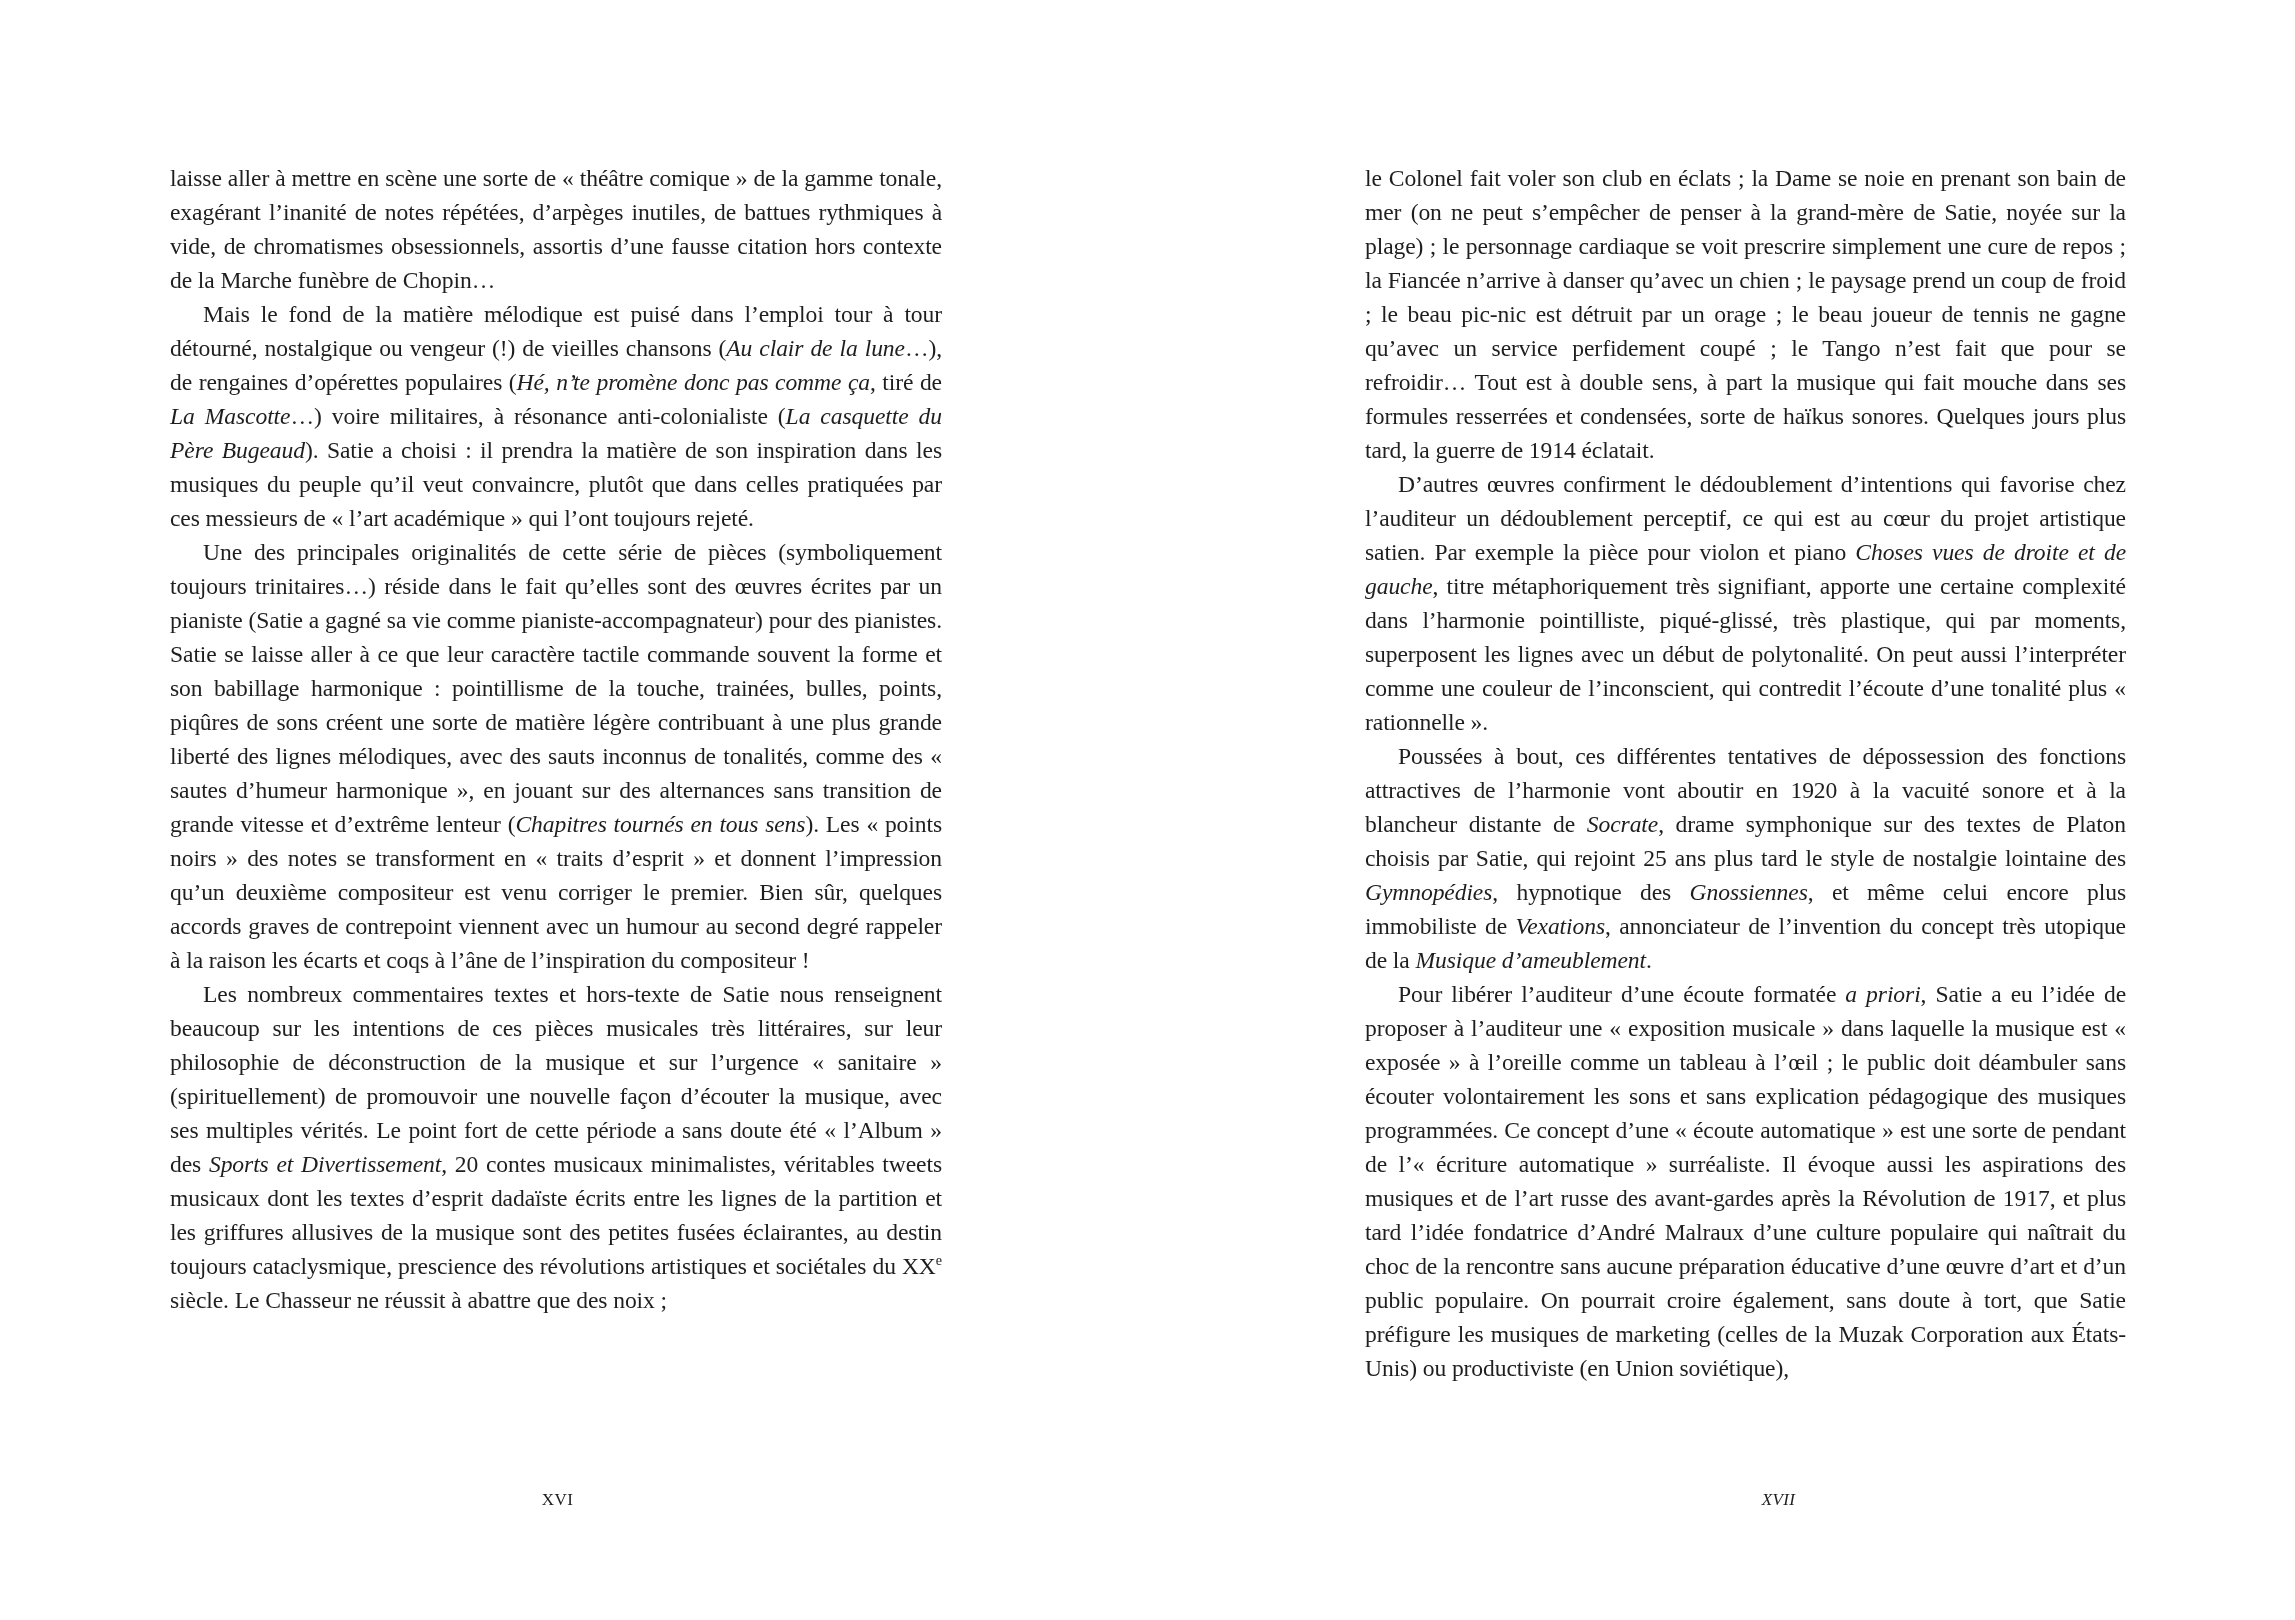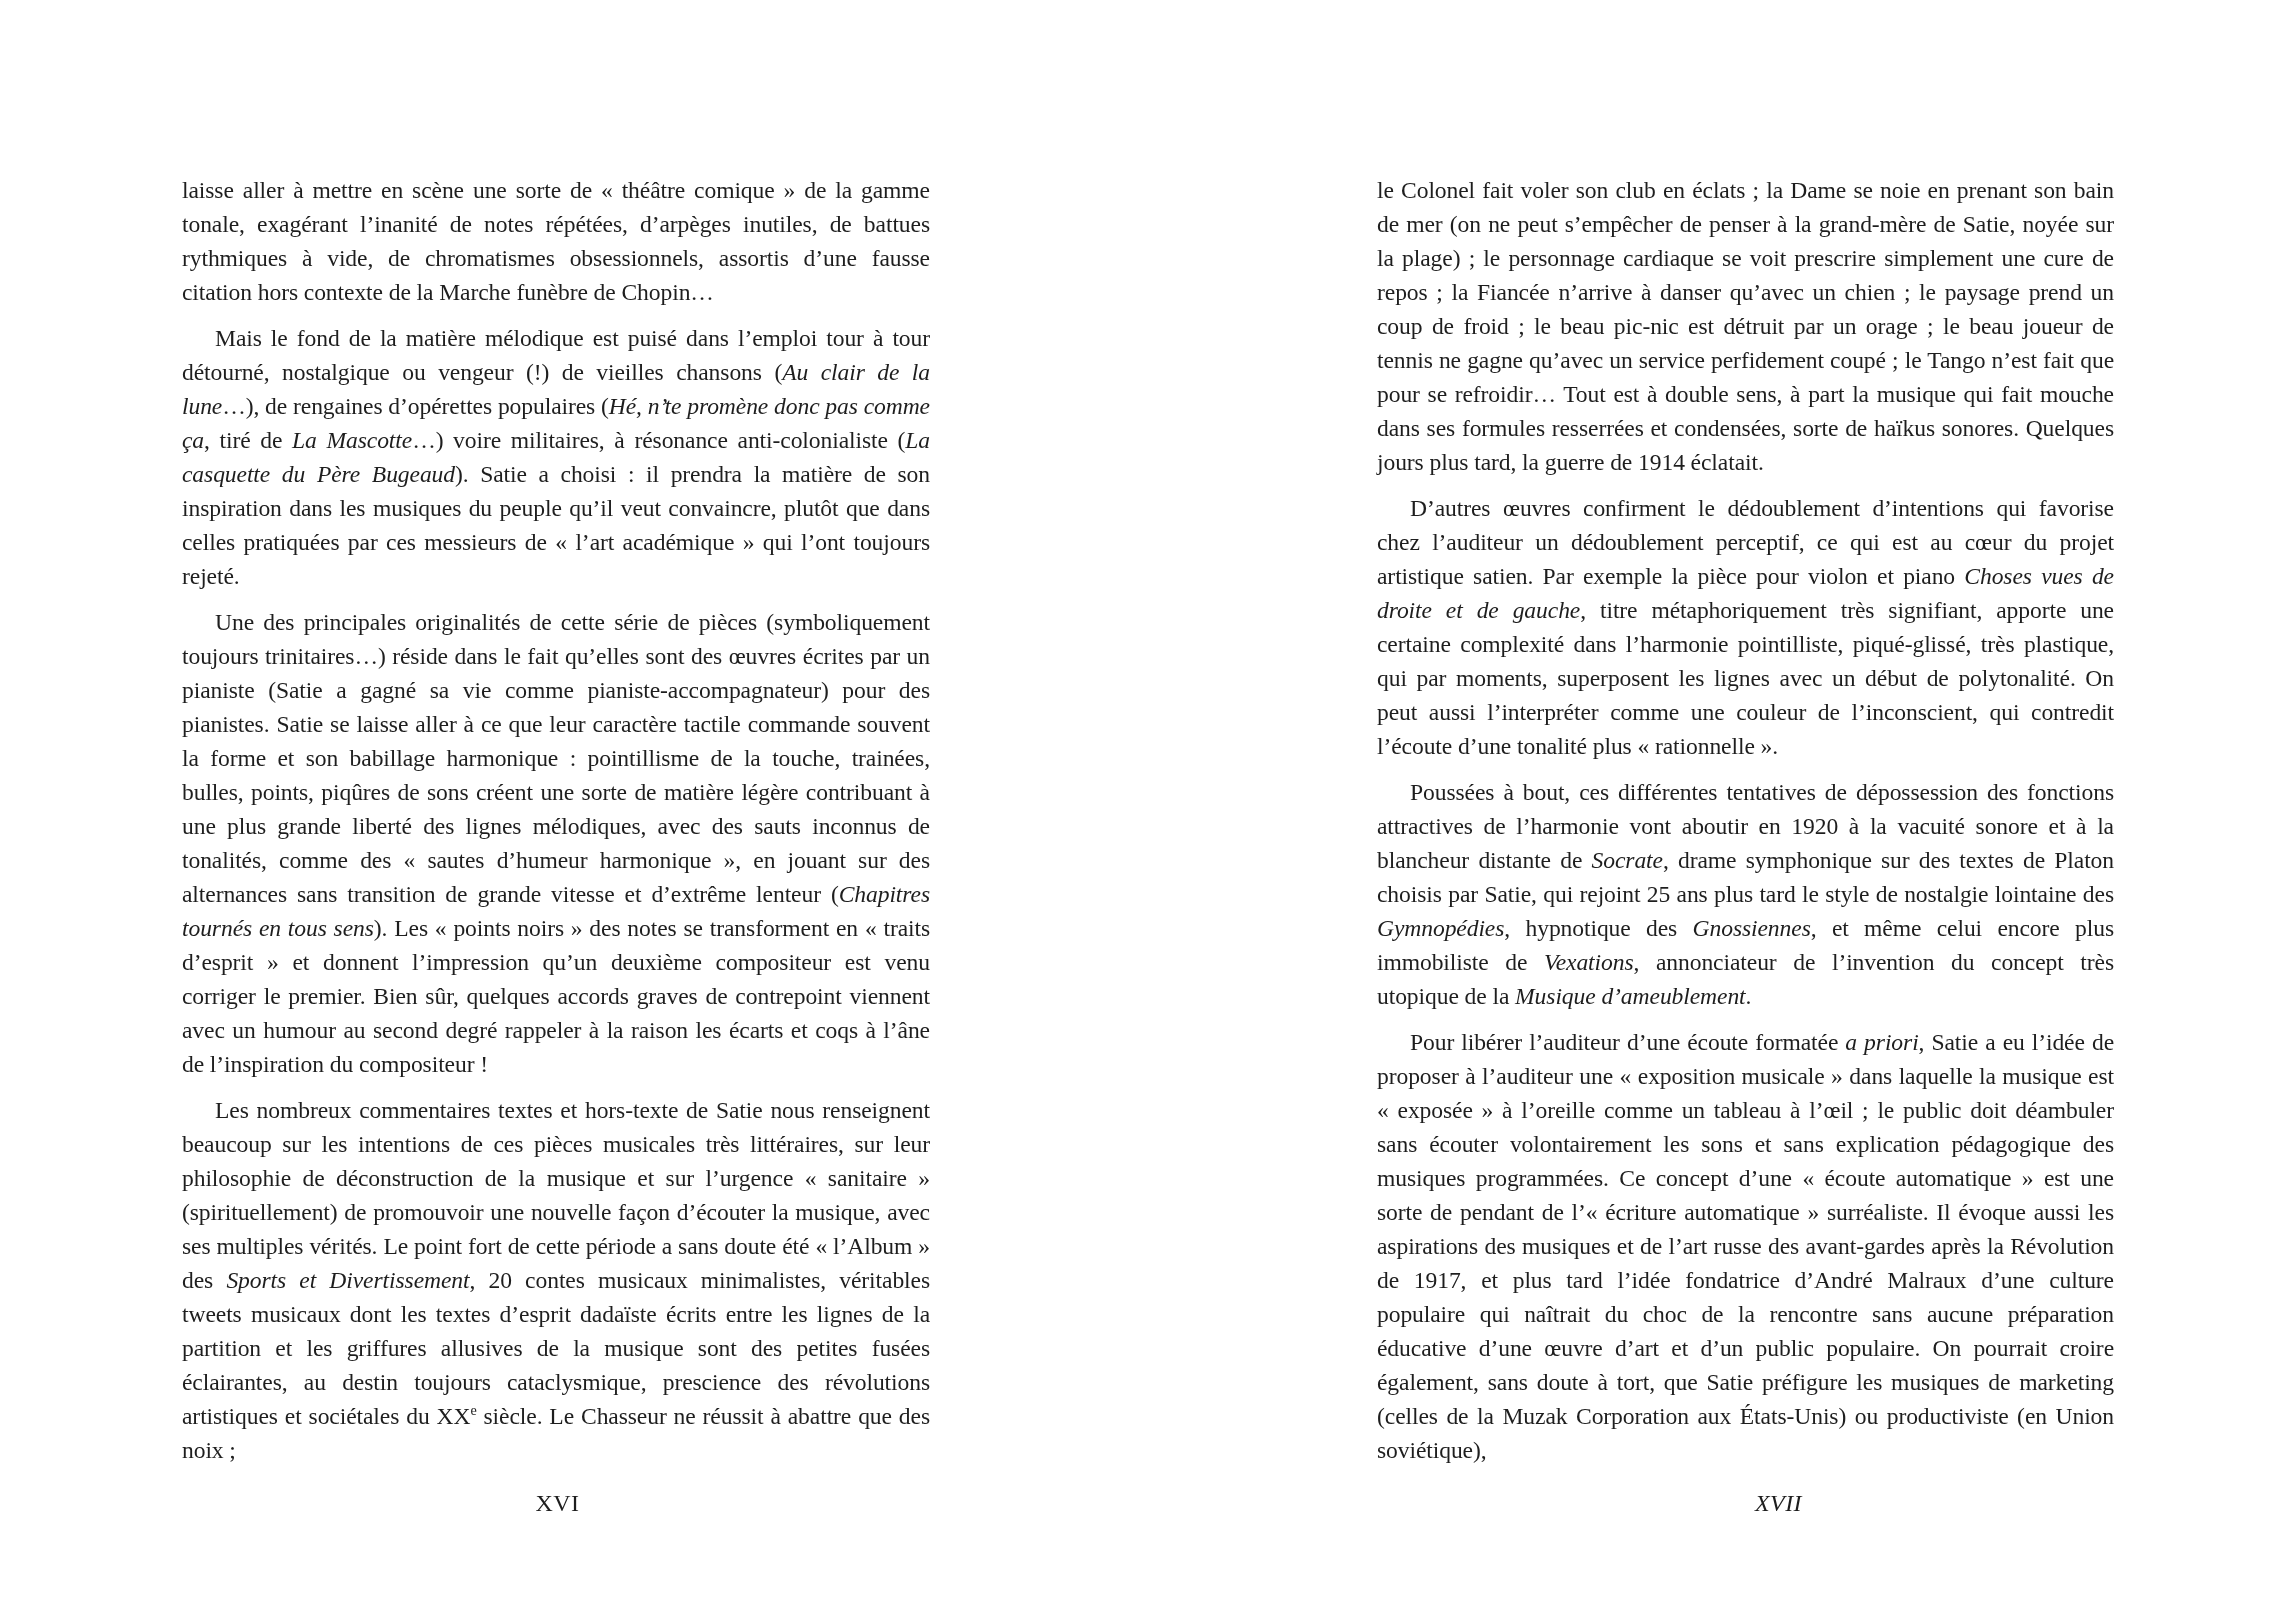--- a/index.html
+++ b/index.html
@@ -5,25 +5,25 @@
   html, body { margin:0; padding:0; background:#ffffff; }
   body { width:2295px; height:1621px; position:relative; overflow:hidden;
          font-family:"Liberation Serif","DejaVu Serif",serif; color:#1e1e1e; }
   .page { position:absolute; top:0; height:1621px; }
   .page-left { left:0; width:1147px; }
   .page-right { left:1147px; width:1148px; }
   .column { position:absolute; top:161px; font-size:23.6px; line-height:34px;
             text-align:justify; hyphens:manual; letter-spacing:-0.1px; word-spacing:0px; }
   .page-left .column { left:170px; width:772px; }
   .page-right .column { left:218px; width:761px; }
-  .column p { margin:12px; text-indent:33px; }
+  .column p { margin:0; text-indent:33px; }
   .column p.cont { text-indent:0; }
   .column em { }
   .column sup { font-size:60%; vertical-align:super; line-height:0; }
-  .folio { position:absolute; top:1490px; font-size:24px; letter-spacing:0.4px; text-align:center; width:171px; }
+  .folio { position:absolute; top:1490px; font-size:17px; letter-spacing:0.4px; text-align:center; width:171px; }
   .page-left .folio { left:472px; }
   .page-right .folio { left:546px;font-style:italic; }
 </style>
 </head>
 <body>
 
 <div class="page page-left">
   <div class="column">
       <p class="cont"><span>laisse aller à mettre en scène une sorte de « théâtre comique » de la gamme tonale, exagérant l’inanité de notes répétées, d’arpèges inutiles, de battues rythmiques à vide, de chromatismes obsessionnels, assortis d’une fausse citation hors contexte de la Marche funèbre de Chopin…</span></p>
       <p><span>Mais le fond de la matière mélodique est puisé dans l’emploi tour à tour détourné, nostalgique ou vengeur (!) de vieilles chansons (</span><em>Au clair de la lune</em><span>…), de rengaines d’opérettes populaires (</span><em>Hé, n’te promène donc pas comme ça</em><span>, tiré de </span><em>La Mascotte</em><span>…) voire militaires, à réso­nance anti-colonialiste (</span><em>La casquette du Père Bugeaud</em><span>). Satie a choisi : il prendra la matière de son inspiration dans les musiques du peuple qu’il veut convaincre, plutôt que dans celles pratiquées par ces messieurs de « l’art académique » qui l’ont toujours rejeté.</span></p>

